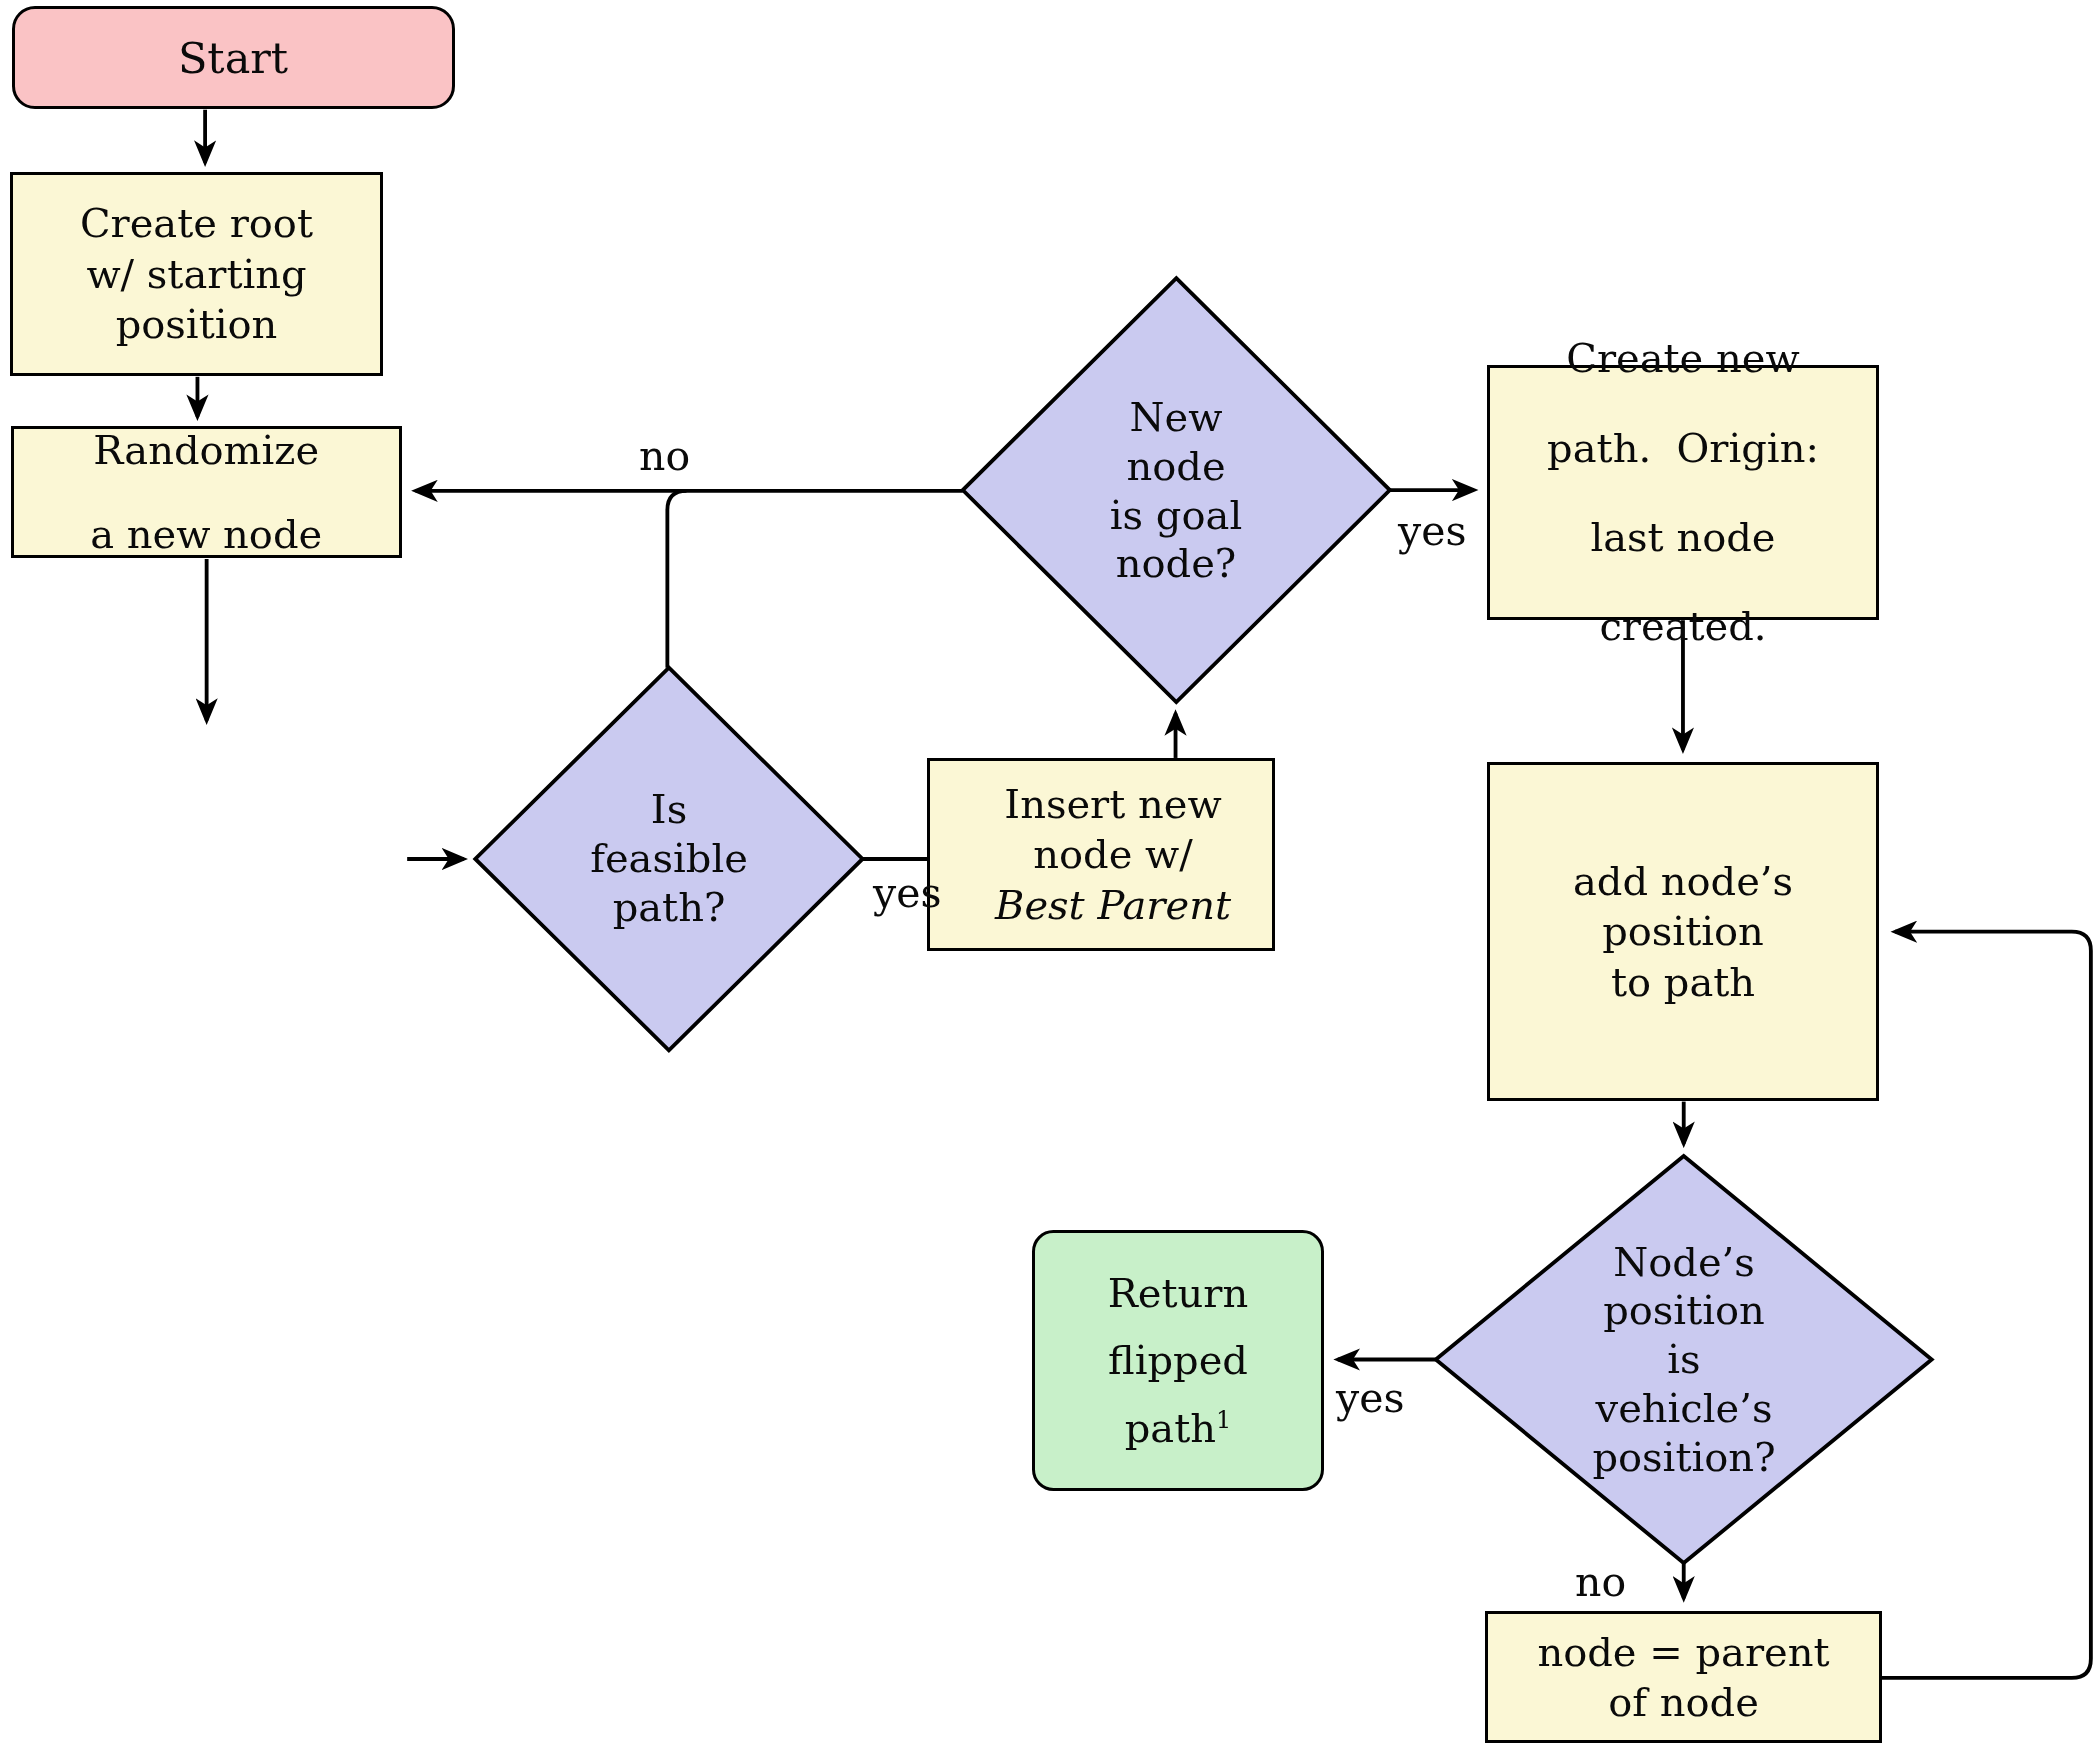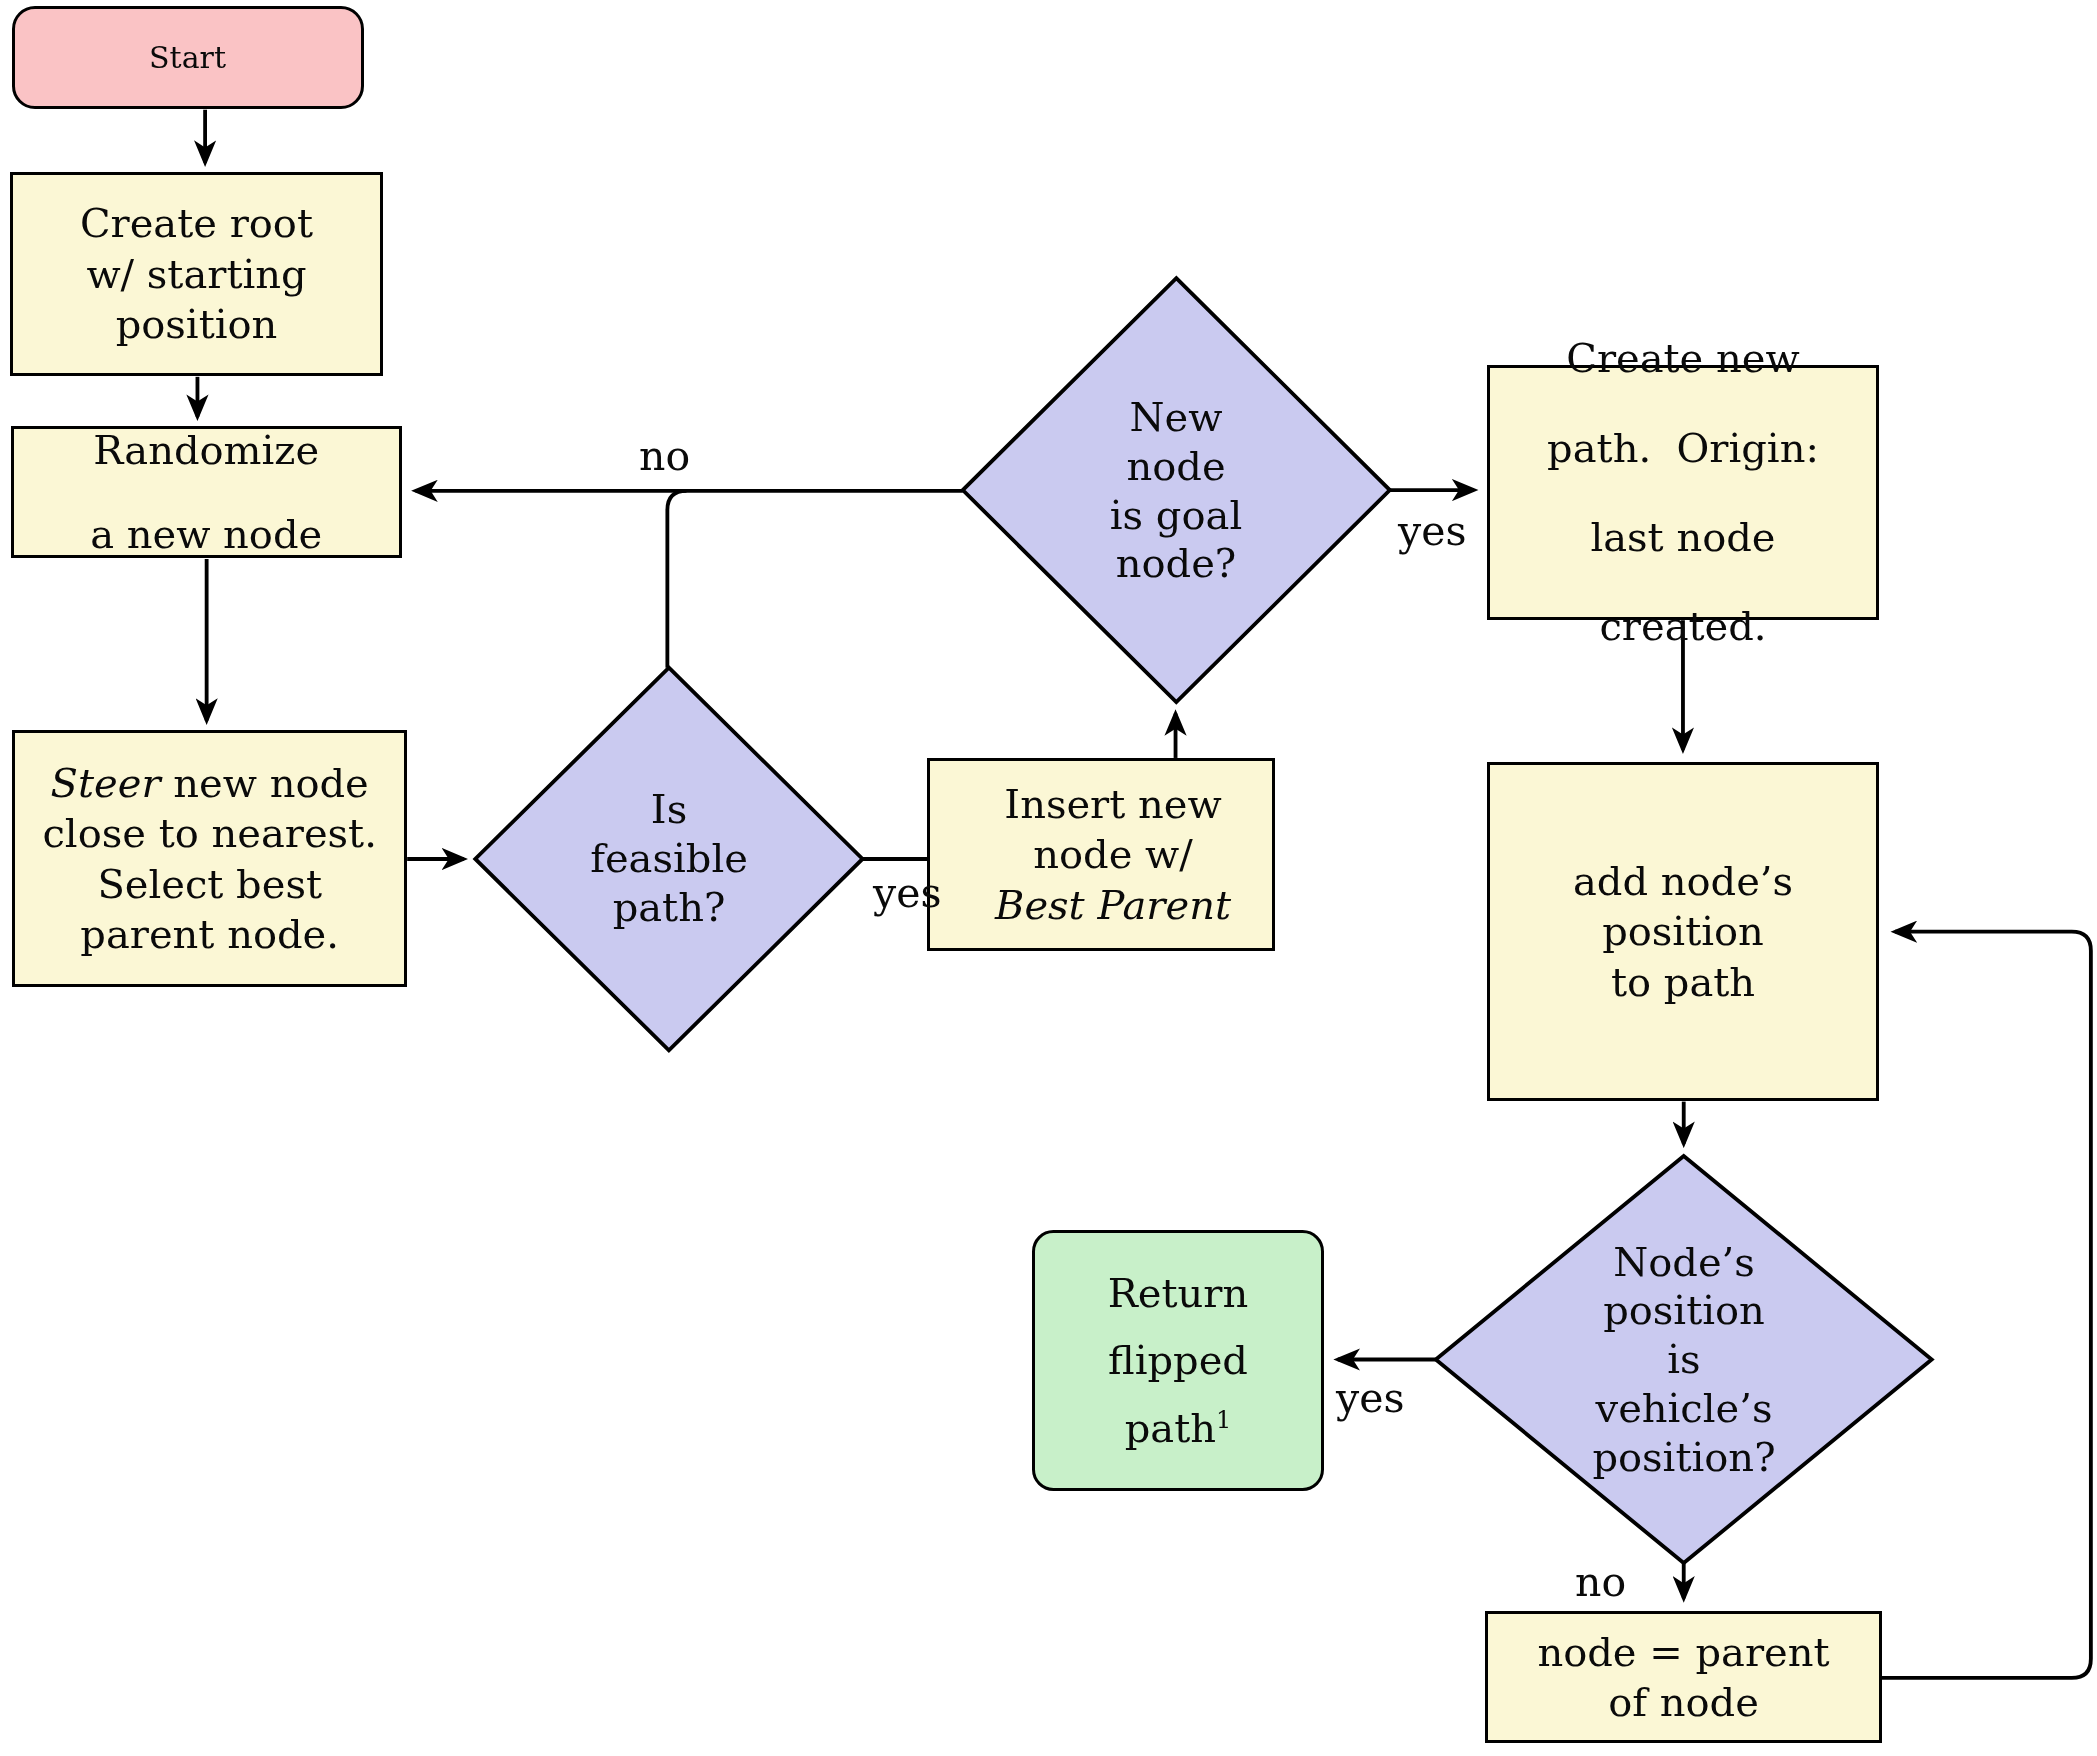--- a/index.html
+++ b/index.html
@@ -59,41 +59,35 @@
     <path class="shape-line" d="M 1258 641 L 543 641" marker-end="url(#arrow)"></path>
     <path class="shape-line" d="M 897 641 Q 872 641 872 666 L 872 872"></path>
     <path class="shape-line" d="M 1816 640 L 1926 640" marker-end="url(#arrow)"></path>
     <path class="shape-line" d="M 2199 810 L 2199 979" marker-end="url(#arrow)"></path>
     <path class="shape-line" d="M 2200 1439 L 2200 1494" marker-end="url(#arrow)"></path>
     <path class="shape-line" d="M 1876 1776 L 1748 1776" marker-end="url(#arrow)"></path>
     <path class="shape-line" d="M 2200 2042 L 2200 2088" marker-end="url(#arrow)"></path>
     <path class="shape-line" d="M 2448 2192 L 2707 2192 Q 2732 2192 2732 2167 L 2732 1242 Q 2732 1217 2707 1217 L 2476 1217" marker-end="url(#arrow)"></path>
   </svg>
 
-  <div class="box terminal-start" style="left:11.5px;top:6.1px;width:352px;height:103px;font-size:30px;">
+  <div class="box terminal-start" style="left:11.5px;top:6.1px;width:443px;height:103px;font-size:43px;">
     <div class="line">Start</div>
   </div>
 
   <div class="box" style="left:10px;top:172px;width:373px;height:204px;">
     <div class="line">Create root</div>
     <div class="line">w/ starting</div>
     <div class="line">position</div>
   </div>
 
   <div class="box" style="left:10.7px;top:426px;width:391px;height:132px;gap:34px;">
     <div class="line">Randomize</div>
     <div class="line">a new node</div>
   </div>
 
-  <div class="box" style="left:12.2px;top:730px;width:395px;height:257px;">
-    <div class="line"><i>Steer</i><span class="line"> new node</span></div>
-    <div class="line">close to nearest.</div>
-    <div class="line">Select best</div>
-    <div class="line">parent node.</div>
-  </div>
 
   <div class="box" style="left:927px;top:758px;width:348px;height:193px;padding-left:24px;">
     <div class="line">Insert new</div>
     <div class="line">node w/</div>
     <div class="line"><i>Best Parent</i></div>
   </div>
 
   <div class="box" style="left:1487px;top:365px;width:392px;height:255px;gap:39px;">
     <div class="line">Create new</div>
     <div class="line">path.  Origin:</div>

